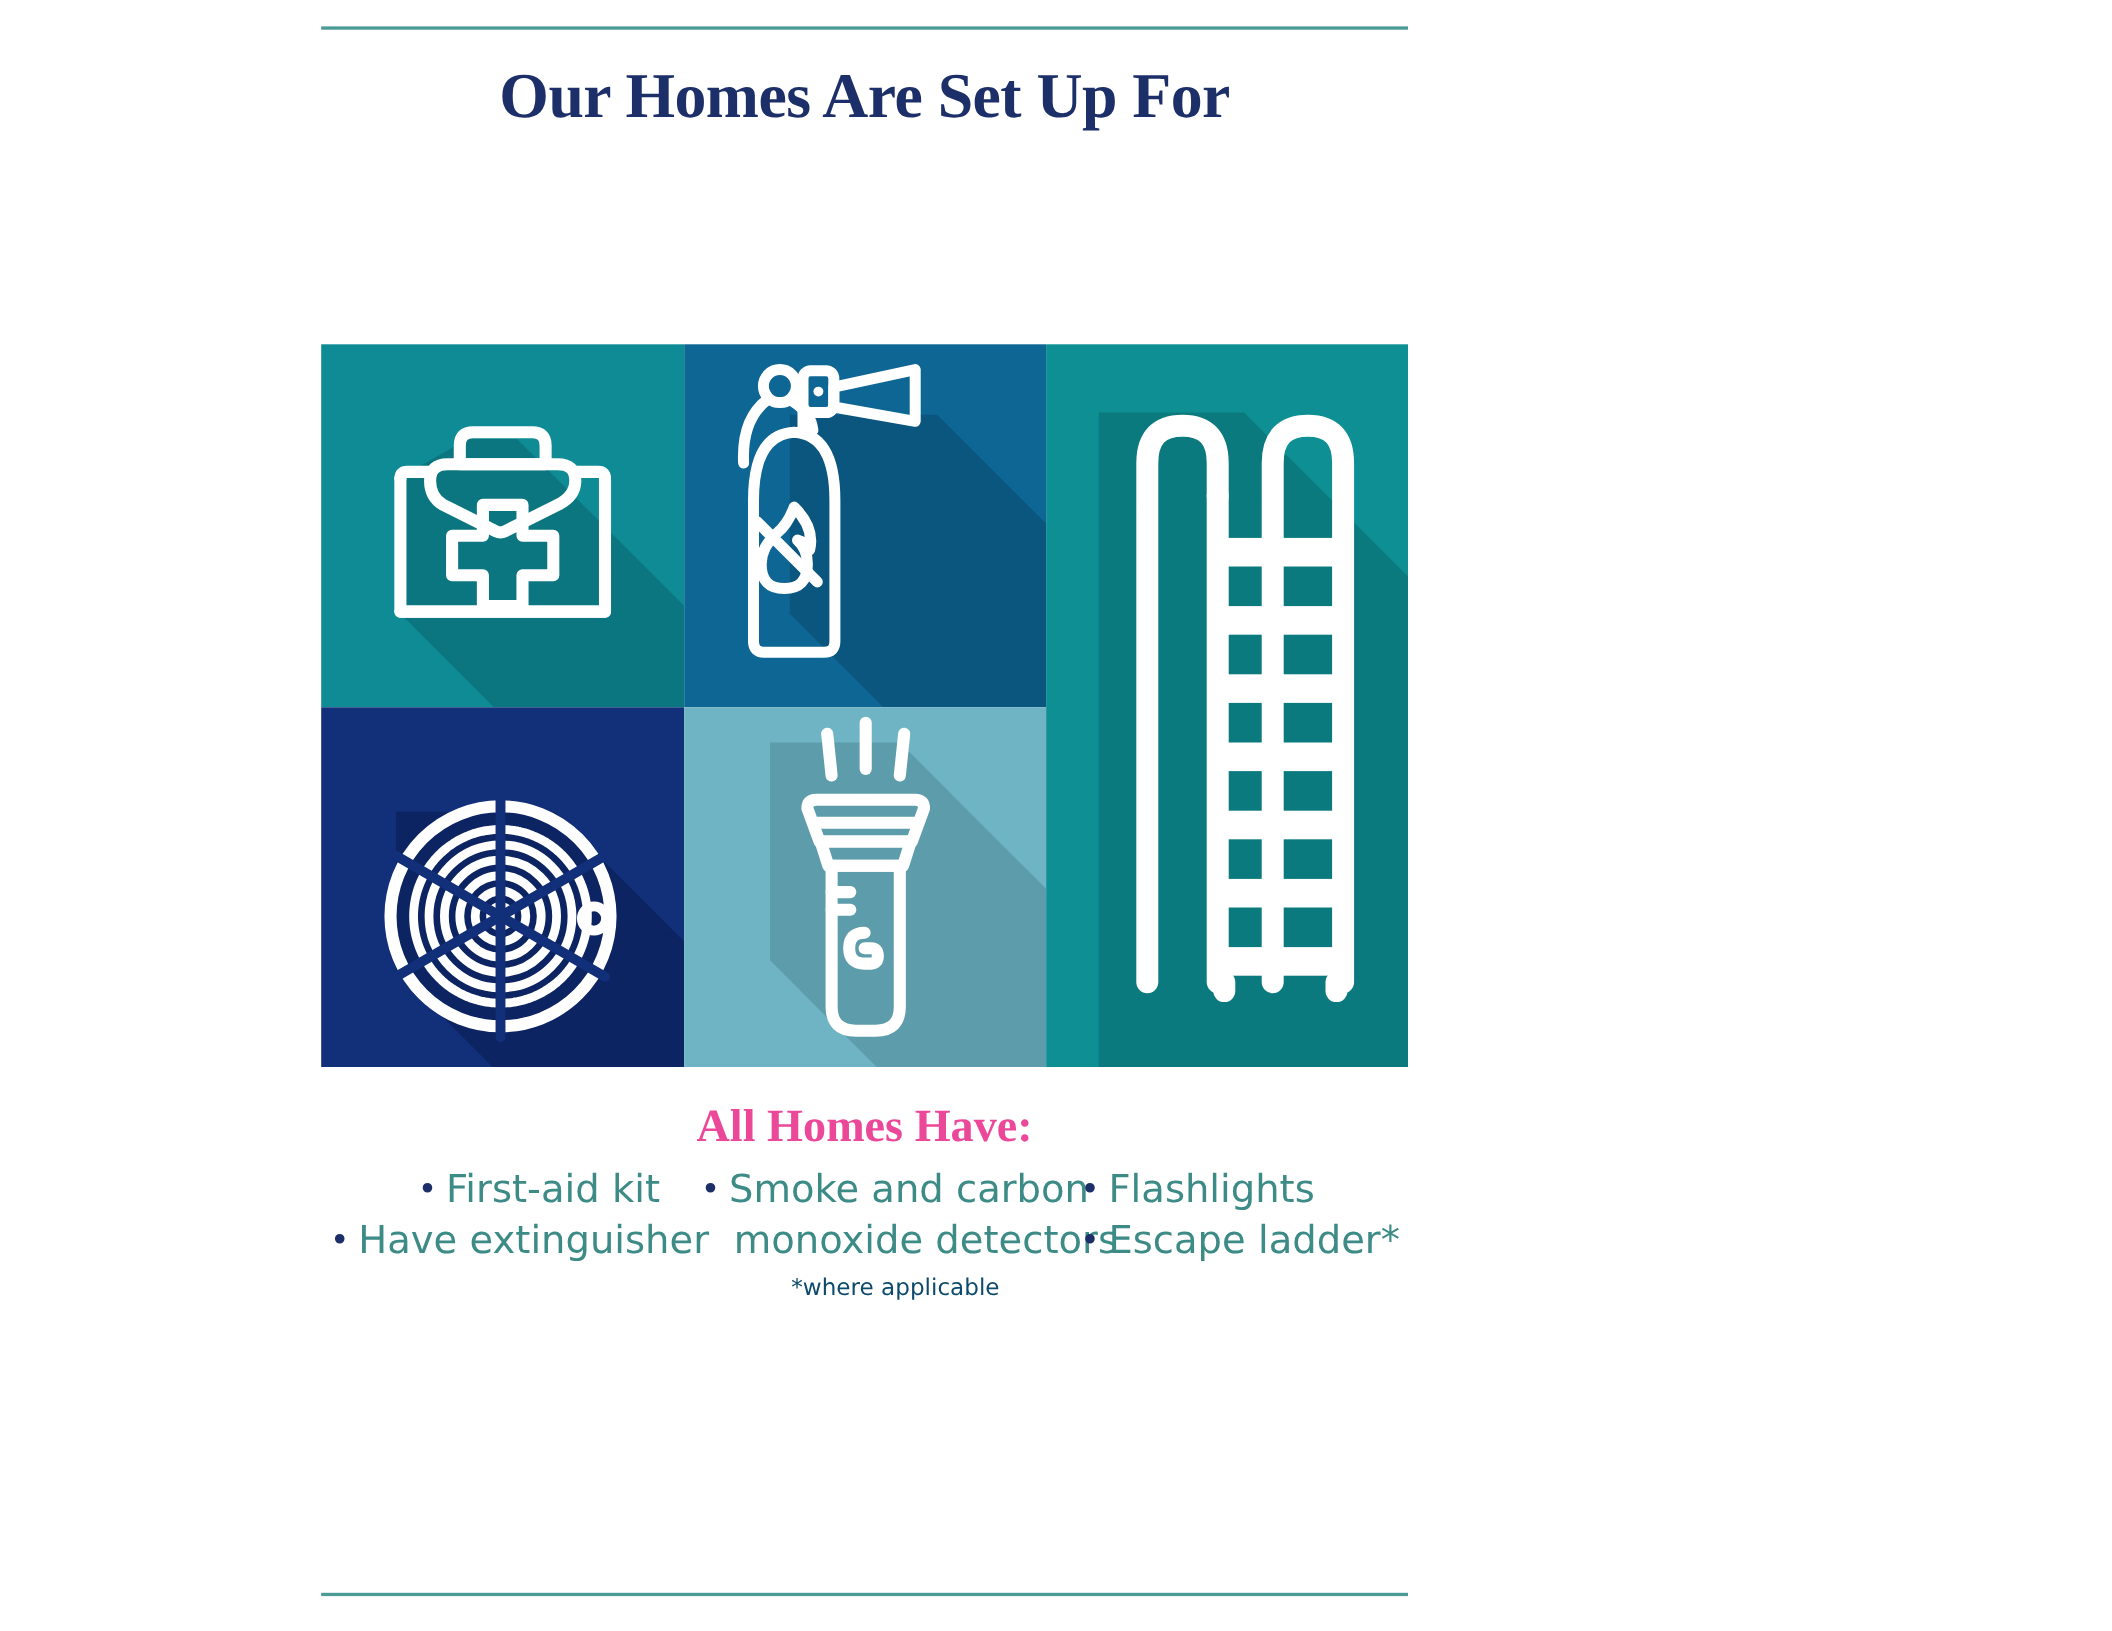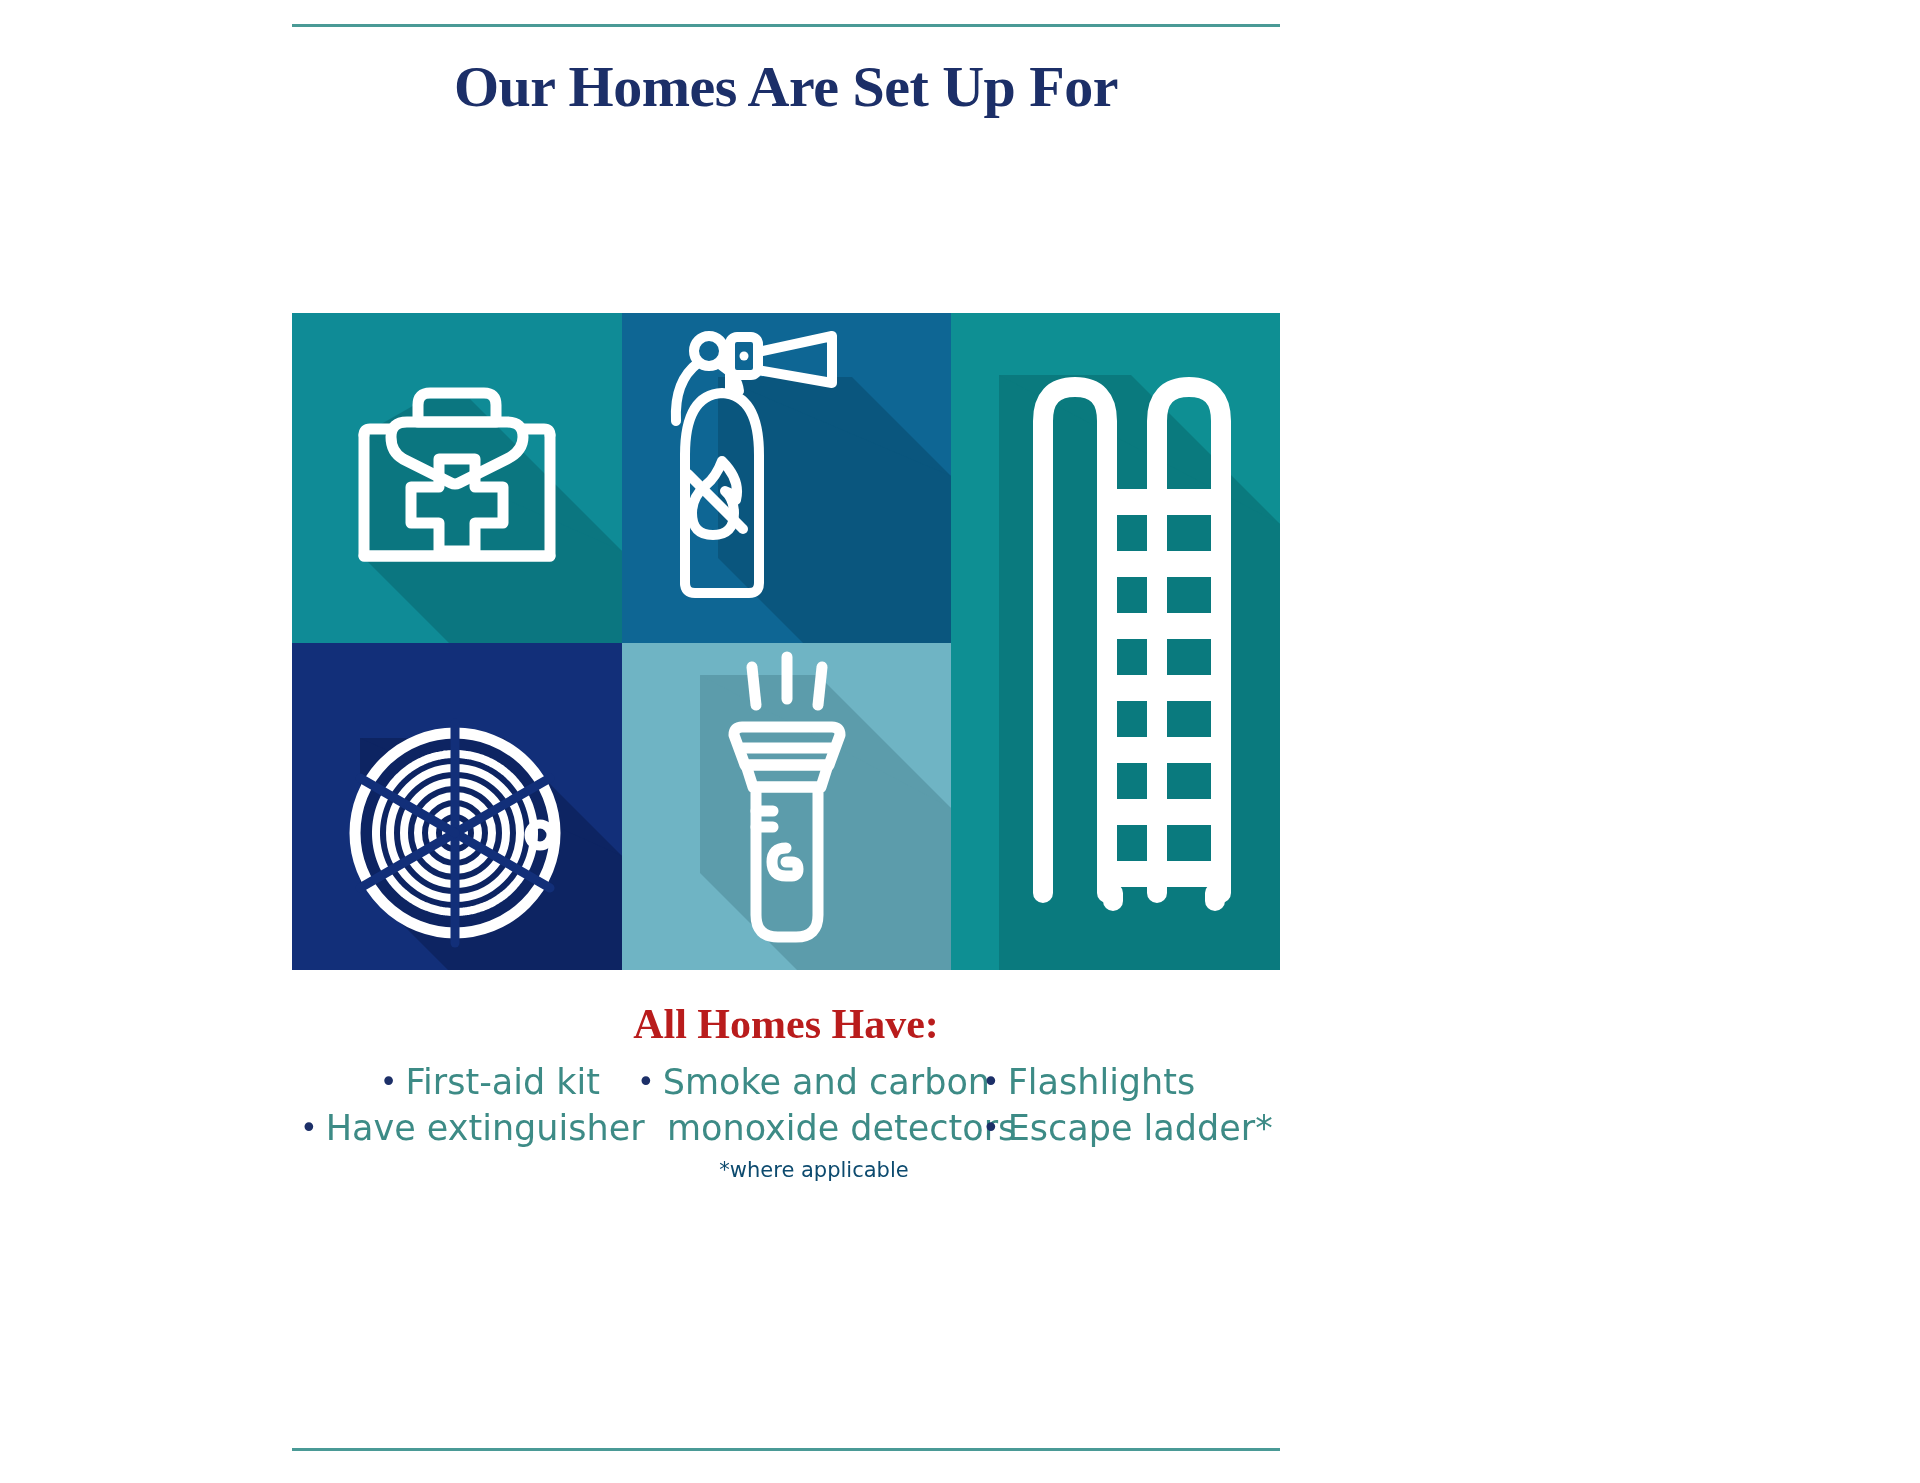--- a/index.html
+++ b/index.html
@@ -101,21 +101,21 @@
   
   .allhomes {
     position: absolute;
     left: 292px;
     top: 1000px;
     width: 988px;
     text-align: center;
     font-family: "Liberation Serif", serif;
     font-weight: bold;
     font-size: 42px;
-    color: #b91c1c;
+    color: #ec4899;
   }
 
   .lists {
     position: absolute;
     left: 292px;
     top: 1059px;
     width: 988px;
     height: 120px;
   }
   .col {

